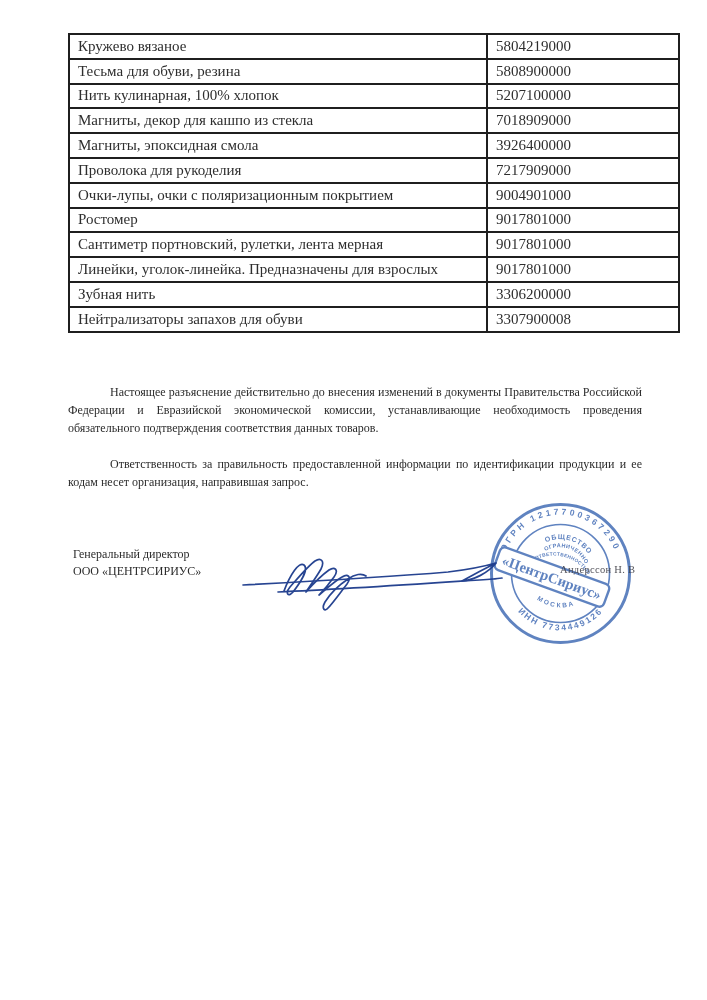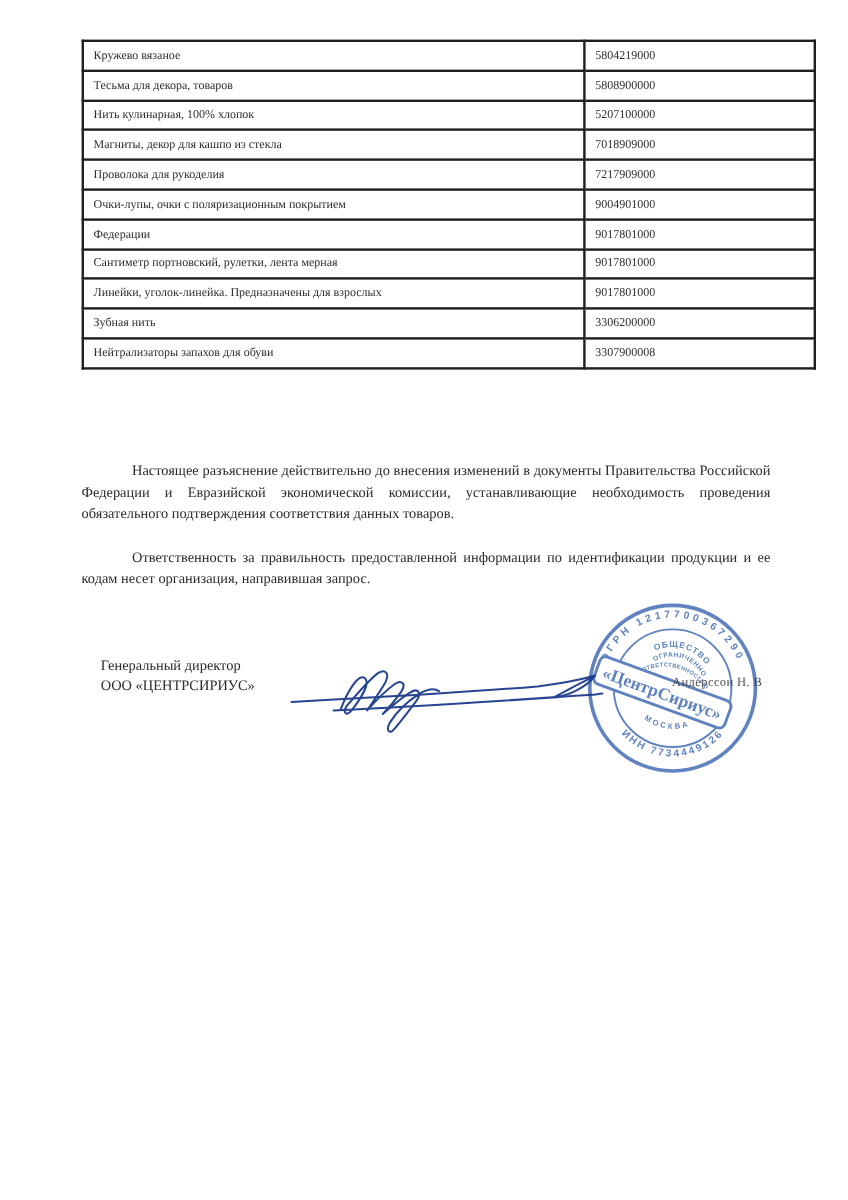--- a/index.html
+++ b/index.html
@@ -7,36 +7,36 @@
     position:relative;width:707px;height:1000px;background:#ffffff;
     font-family:"Liberation Serif", serif;color:#262626;overflow:hidden;
   }
   
   .tbl{
     position:absolute;left:68px;top:33px;width:574px;
     border-collapse:collapse;table-layout:fixed;
   }
   .tbl td{
     border:2px solid #1f1f1f;height:22.8px;vertical-align:middle;
-    font-size:10px;line-height:13px;padding:0 8px;color:#2e2e2e;
+    font-size:15px;line-height:13px;padding:0 8px;color:#2e2e2e;
     white-space:nowrap;overflow:hidden;
   }
   .tbl .c-name{width:400px;}
   .tbl .c-code{width:174px;font-family:Liberation Serif, serif;}
   
   .para{
     position:absolute;left:68px;width:574px;
     font-size:12px;line-height:17.8px;text-align:justify;
     text-indent:42px;color:#2b2b2b;
   }
   .para-1{top:384px;}
   .para-2{top:456px;}
   
   .sig-block{
-    position:absolute;left:84px;top:546px;
+    position:absolute;left:73px;top:546px;
     font-size:12px;line-height:17px;color:#2b2b2b;
   }
   
   .stamp-svg{position:absolute;left:485px;top:501px;z-index:1;}
   .sign-svg{position:absolute;left:238px;top:547px;z-index:2;}
   .stamp-name{
     position:absolute;left:527px;top:564px;z-index:3;
     font-size:10.5px;color:#43434b;letter-spacing:.3px;opacity:.92;
     white-space:nowrap;
     padding-left:33px;
@@ -47,41 +47,45 @@
 
 <div class="page">
 
   <table class="tbl">
     <tbody>
       <tr>
           <td class="c-name">Кружево вязаное</td>
           <td class="c-code">5804219000</td>
         </tr>
       <tr>
-          <td class="c-name">Тесьма для декора, товаров</td>
+          <td class="c-name">Тесьма для обуви, резина</td>
           <td class="c-code">5808900000</td>
         </tr>
       <tr>
           <td class="c-name">Нить кулинарная, 100% хлопок</td>
           <td class="c-code">5207100000</td>
         </tr>
       <tr>
           <td class="c-name">Магниты, декор для кашпо из стекла</td>
           <td class="c-code">7018909000</td>
         </tr>
       <tr>
+          <td class="c-name">Магниты, эпоксидная смола</td>
+          <td class="c-code">3926400000</td>
+        </tr>
+      <tr>
           <td class="c-name">Проволока для рукоделия</td>
           <td class="c-code">7217909000</td>
         </tr>
       <tr>
           <td class="c-name">Очки-лупы, очки с поляризационным покрытием</td>
           <td class="c-code">9004901000</td>
         </tr>
       <tr>
-          <td class="c-name">Федерации</td>
+          <td class="c-name">Ростомер</td>
           <td class="c-code">9017801000</td>
         </tr>
       <tr>
           <td class="c-name">Сантиметр портновский, рулетки, лента мерная</td>
           <td class="c-code">9017801000</td>
         </tr>
       <tr>
           <td class="c-name">Линейки, уголок-линейка. Предназначены для взрослых</td>
           <td class="c-code">9017801000</td>
         </tr>

